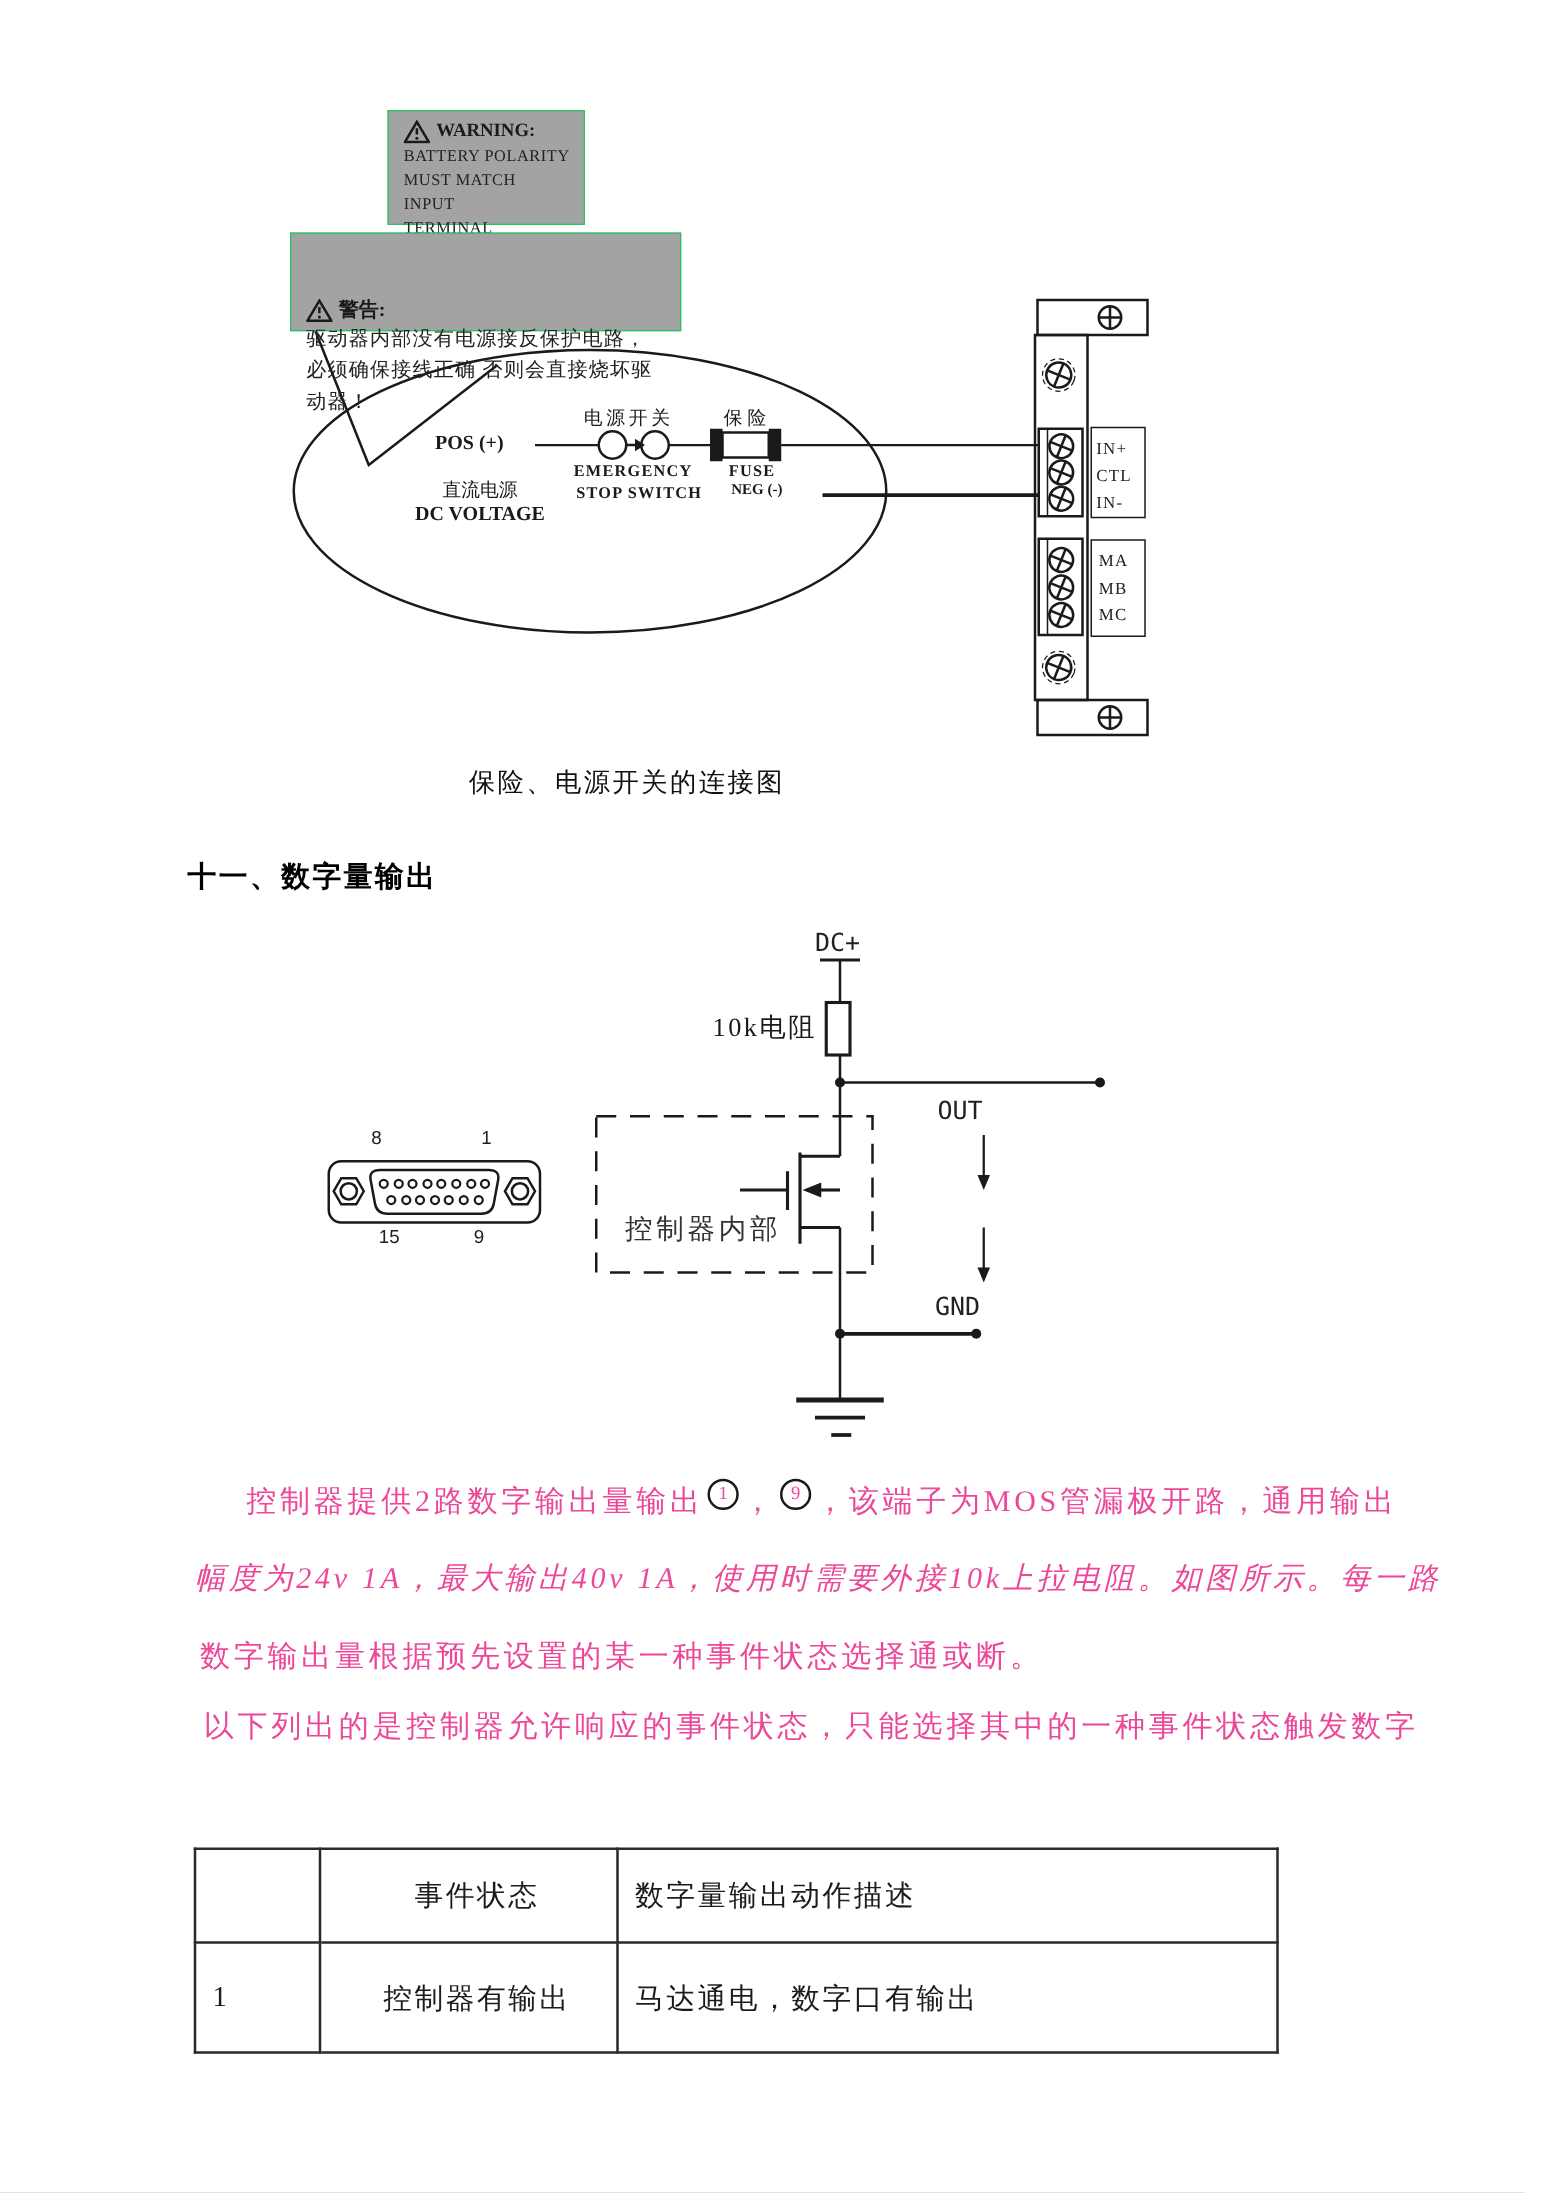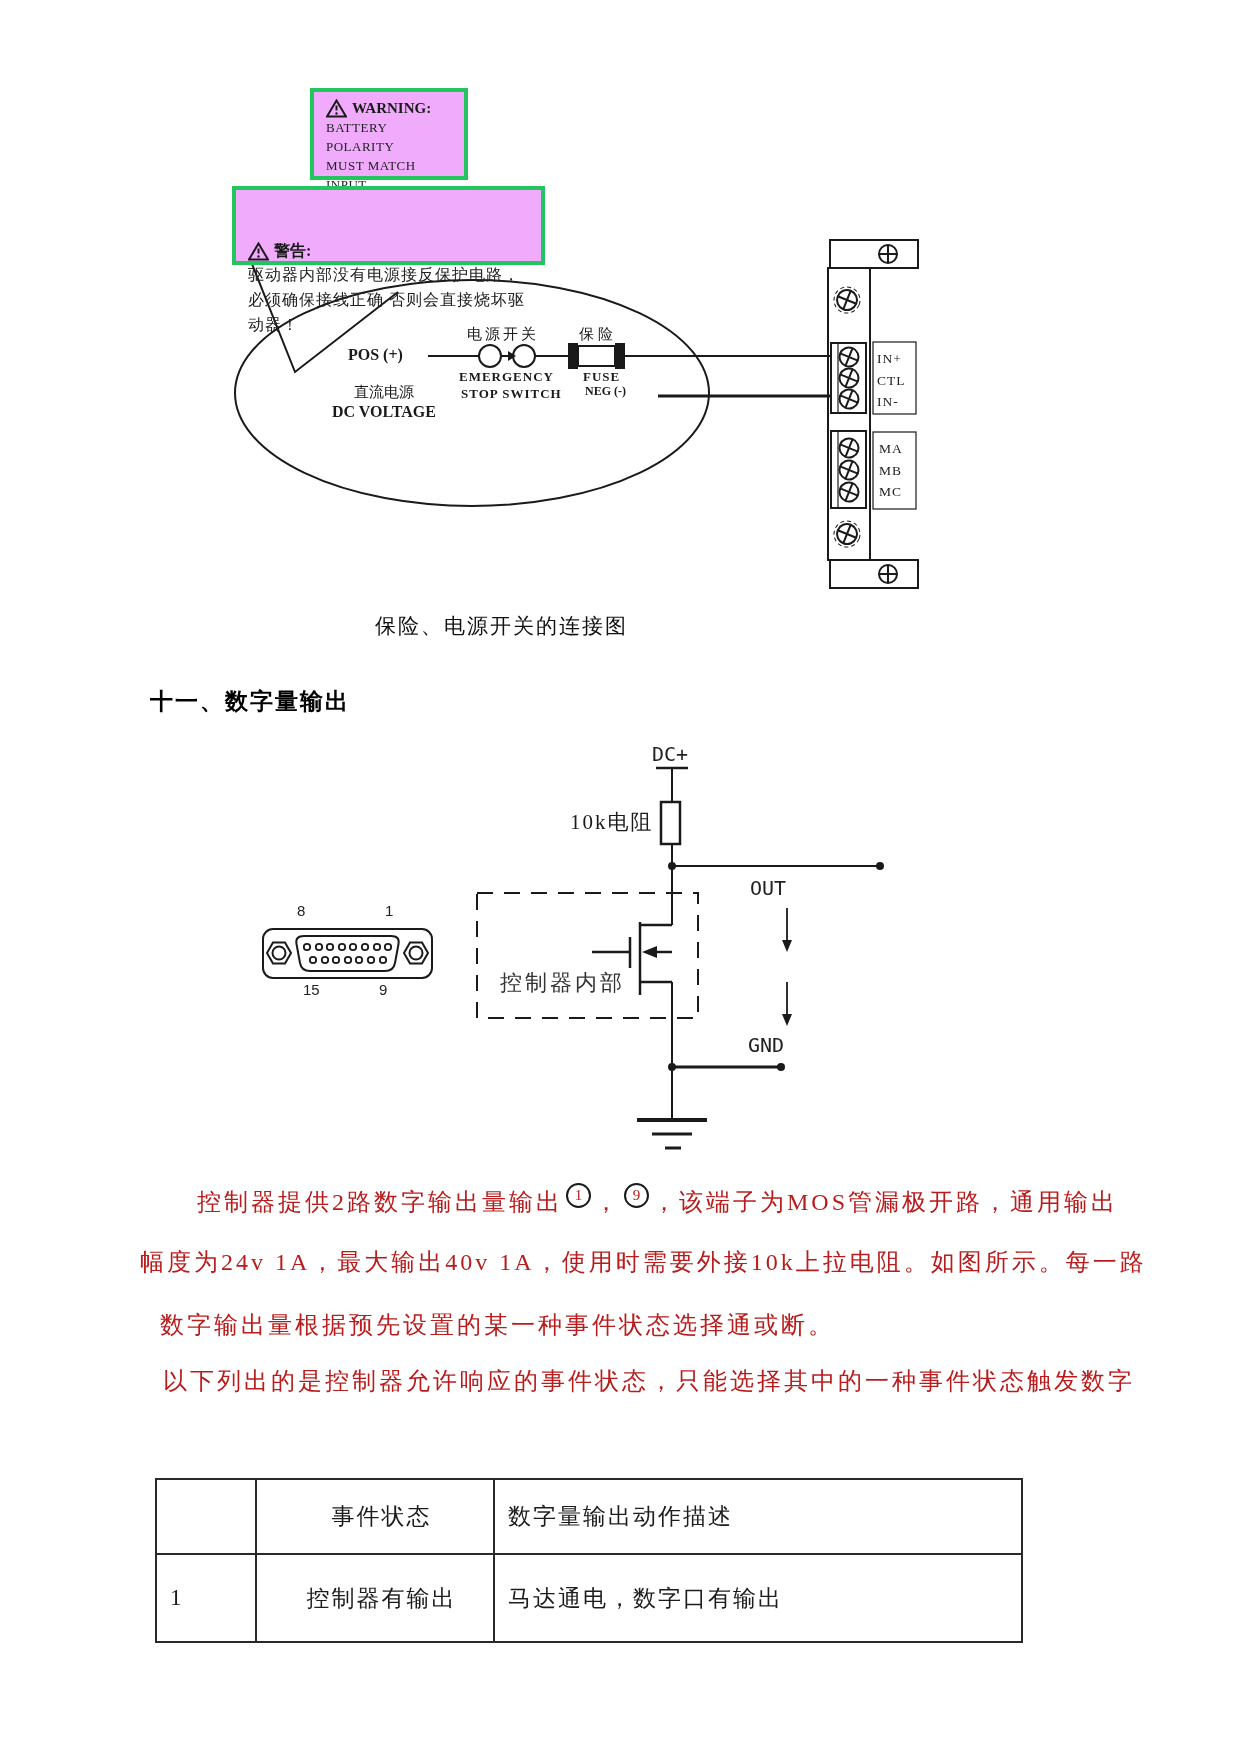--- a/index.html
+++ b/index.html
@@ -4,41 +4,41 @@
 <style>
   * { margin:0; padding:0; box-sizing:border-box; }
   body { background:#888; font-family:"Liberation Serif","DejaVu Serif",serif; }
   .page {
     position:relative; width:1241px; height:1754px; margin:0 auto;
     background:#ffffff; color:#1a1a1a; overflow:hidden;
   }
   svg { position:absolute; left:0; top:0; }
 
   
-  .warn-box { position:absolute; border:4px solid #22c55e; background:#f0abfc; padding:7px 10px 10px 12px; }
+  .warn-box { position:absolute; border:1px solid #22c55e; background:#a3a3a3; padding:7px 10px 10px 12px; }
   .warn-en { left:310px; top:88px; width:158px; height:92px; }
   .warn-cn { left:232px; top:186px; width:313px; height:79px; }
   .warn-title { font-weight:bold; font-size:15px; display:flex; align-items:center; gap:5px; }
   .warn-en .warn-line { font-size:13px; letter-spacing:0.5px; line-height:19px; color:#222; }
   .warn-cn .warn-title { font-size:16px;margin-top:44px; }
   .warn-cn .warn-line { font-size:16px; line-height:25px; letter-spacing:1px; color:#222; }
 
   
   .dlabel { position:absolute; white-space:nowrap; color:#1a1a1a; }
   .bold-serif { font-weight:bold; font-family:"Liberation Serif","DejaVu Serif",serif; }
   .lab15 { font-size:15px; }
   .lab13 { font-size:13px; }
   .mono-label { font-family:"DejaVu Sans Mono","Liberation Mono",monospace; font-size:20px; color:#222; }
   .term-label { font-size:13.5px; letter-spacing:1px; color:#222; line-height:21.5px; }
   .pin-label { font-family:"Liberation Sans","DejaVu Sans",sans-serif; font-size:15px; color:#222; }
 
   .caption { position:absolute; left:375px; top:612px; font-size:21px; letter-spacing:2px; color:#111; }
   .heading { position:absolute; left:150px; top:686px; font-size:23px; font-weight:bold; letter-spacing:2px; color:#000; }
 
-  .para-line { position:absolute; font-size:24px; letter-spacing:3px; color:#b91c1c; white-space:nowrap; }
+  .para-line { position:absolute; font-size:24px; letter-spacing:3px; color:#ec4899; white-space:nowrap; }
   .circled {
     display:inline-flex; justify-content:center; align-items:center;
     width:25px; height:25px; border:2px solid #1a1a1a; border-radius:50%;
     font-size:15px; letter-spacing:0; vertical-align:10px; margin:0 3px;
   }
 
   
   .event-table { position:absolute; left:155px; top:1478px; border-collapse:collapse; table-layout:fixed; }
   .event-table td {
     border:2px solid #2a2a2a; font-size:23px; letter-spacing:2px;
@@ -297,21 +297,21 @@
   <span class="dlabel pin-label" style="left:303px; top:981px;">15</span>
   <span class="dlabel pin-label" style="left:379px; top:981px;">9</span>
 
   <div class="para-line" style="left:197px; top:1183px;">
     <span>控制器提供2路数字输出量输出</span><span class="circled">
         <span>1</span>
       </span><span>，</span><span class="circled">
         <span>9</span>
       </span><span>，该端子为MOS管漏极开路，通用输出</span>
   </div>
-  <div class="para-line" style="left:140px; top:1246px;">幅度为24v 1A，最大输出40v 1A，使用时需要外接10k上拉电阻。如图所示。每一路</div>
+  <div class="para-line" style="left:156px; top:1246px;font-style:italic;">幅度为24v 1A，最大输出40v 1A，使用时需要外接10k上拉电阻。如图所示。每一路</div>
   <div class="para-line" style="left:160px; top:1309px;">数字输出量根据预先设置的某一种事件状态选择通或断。</div>
   <div class="para-line" style="left:163px; top:1365px;">以下列出的是控制器允许响应的事件状态，只能选择其中的一种事件状态触发数字</div>
 
   <table class="event-table">
     <tbody>
       <tr class="r-head">
         <td class="c1"></td>
         <td class="c2">事件状态</td>
         <td class="c3">数字量输出动作描述</td>
       </tr>

